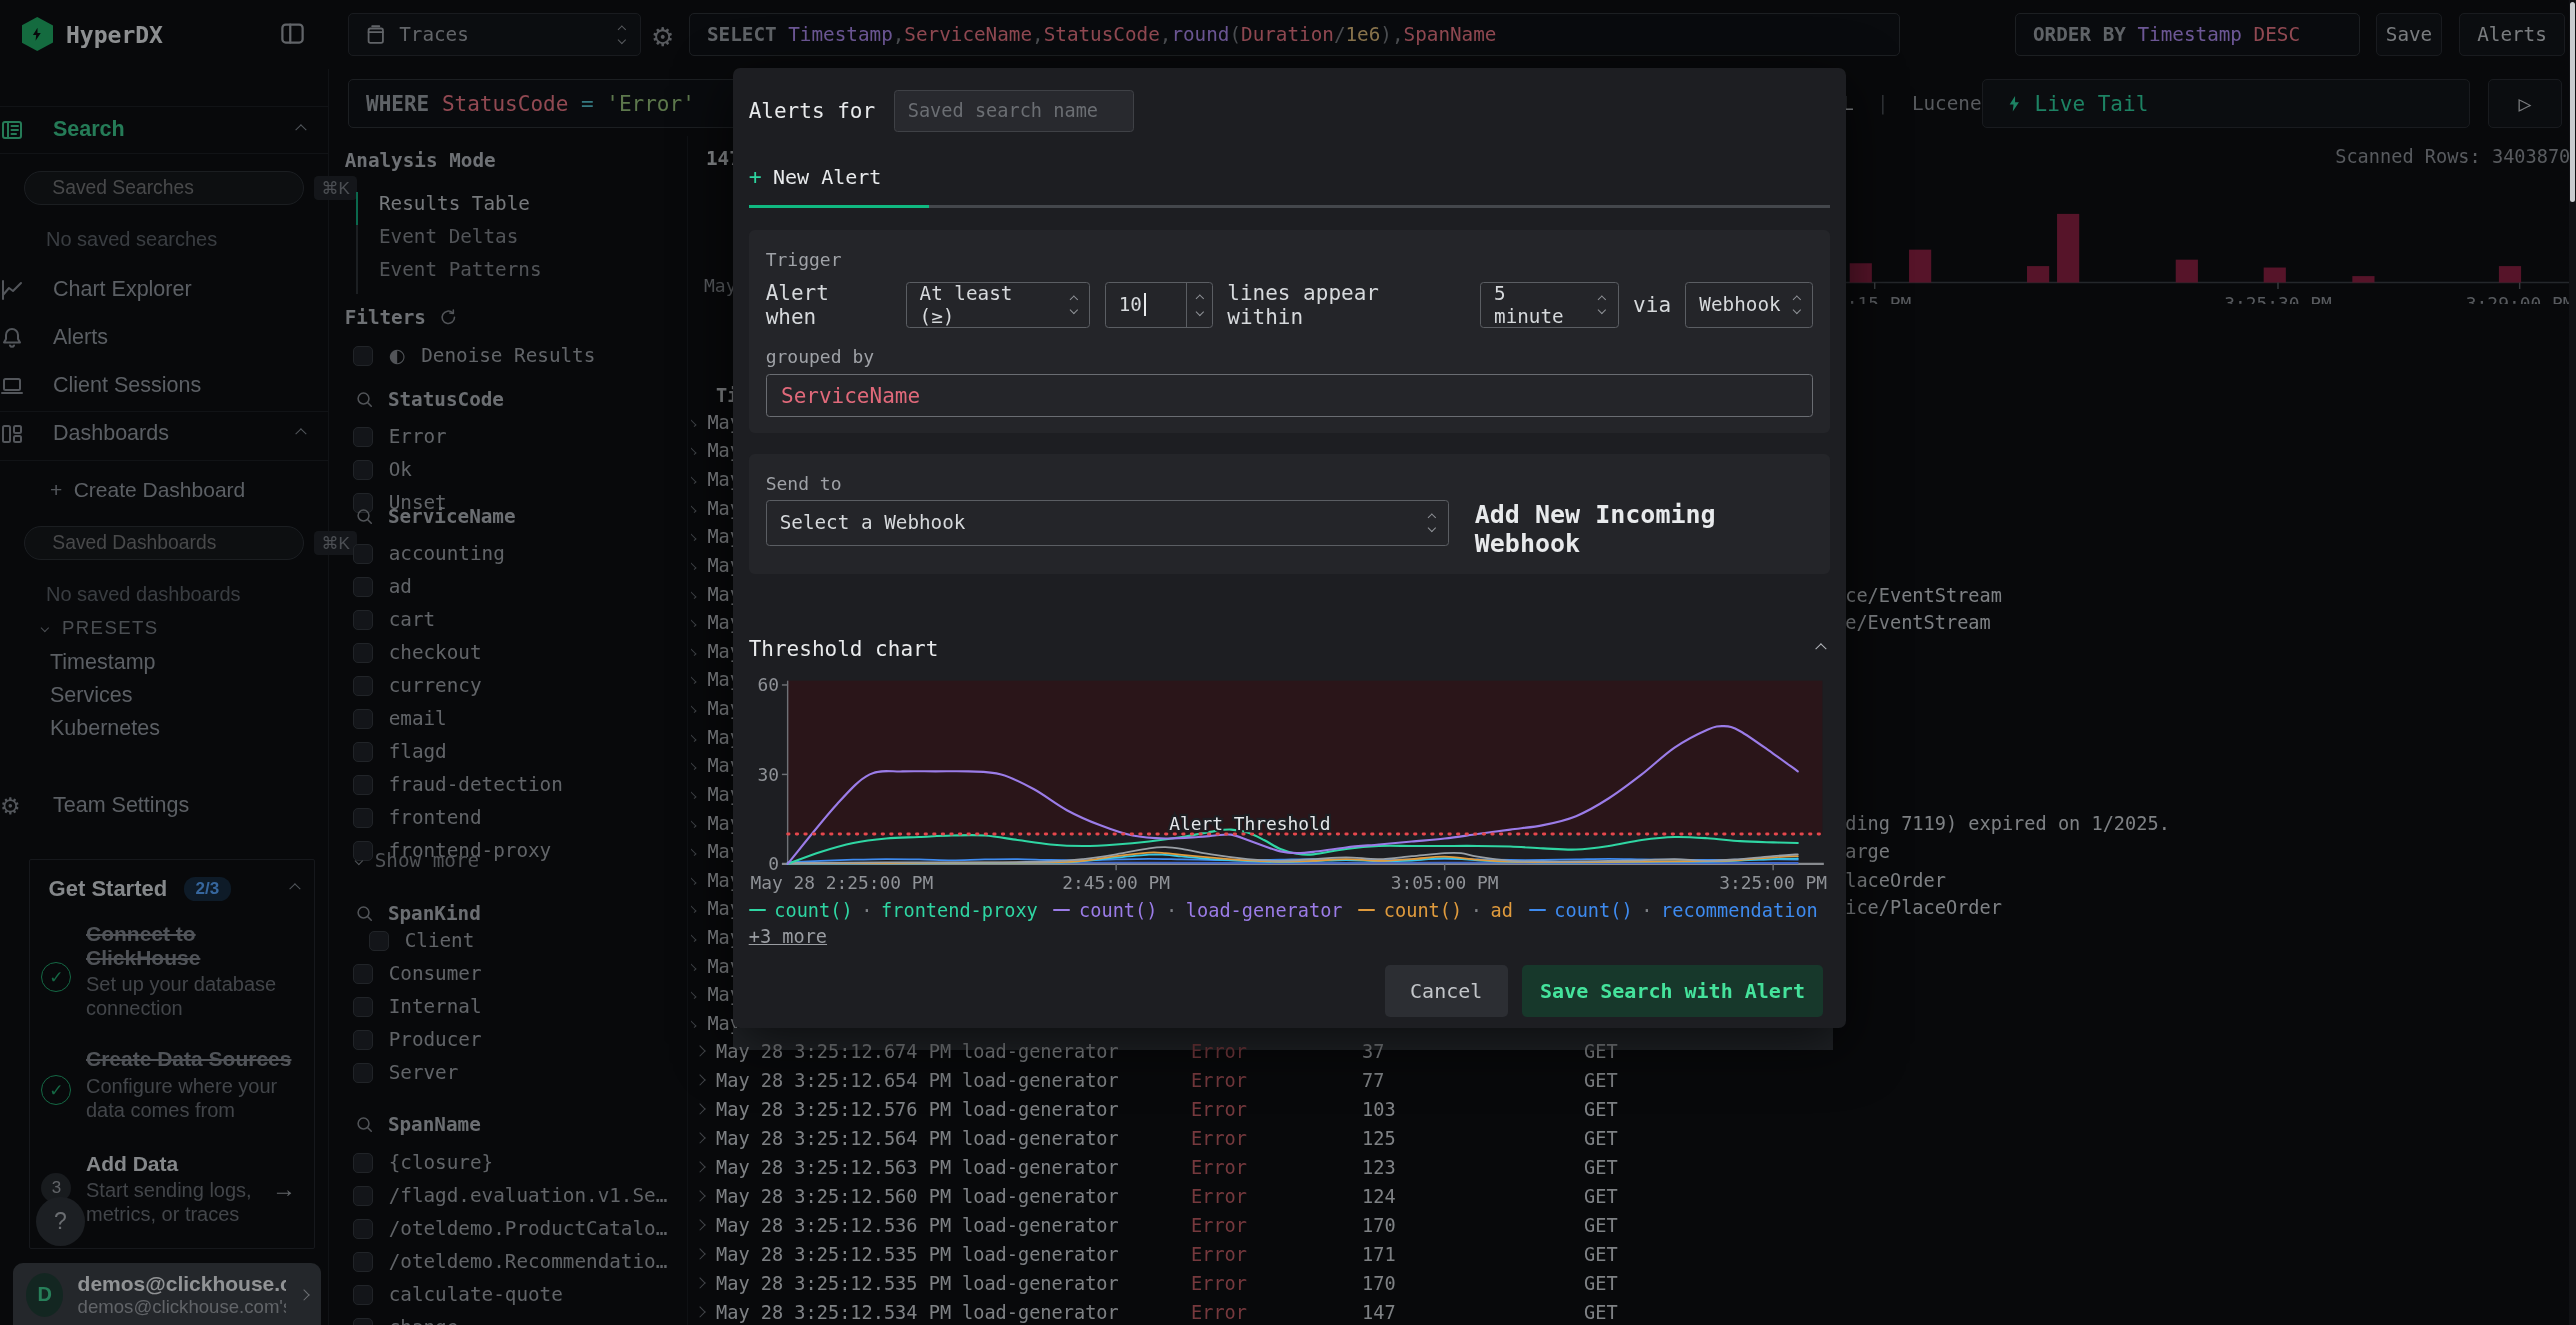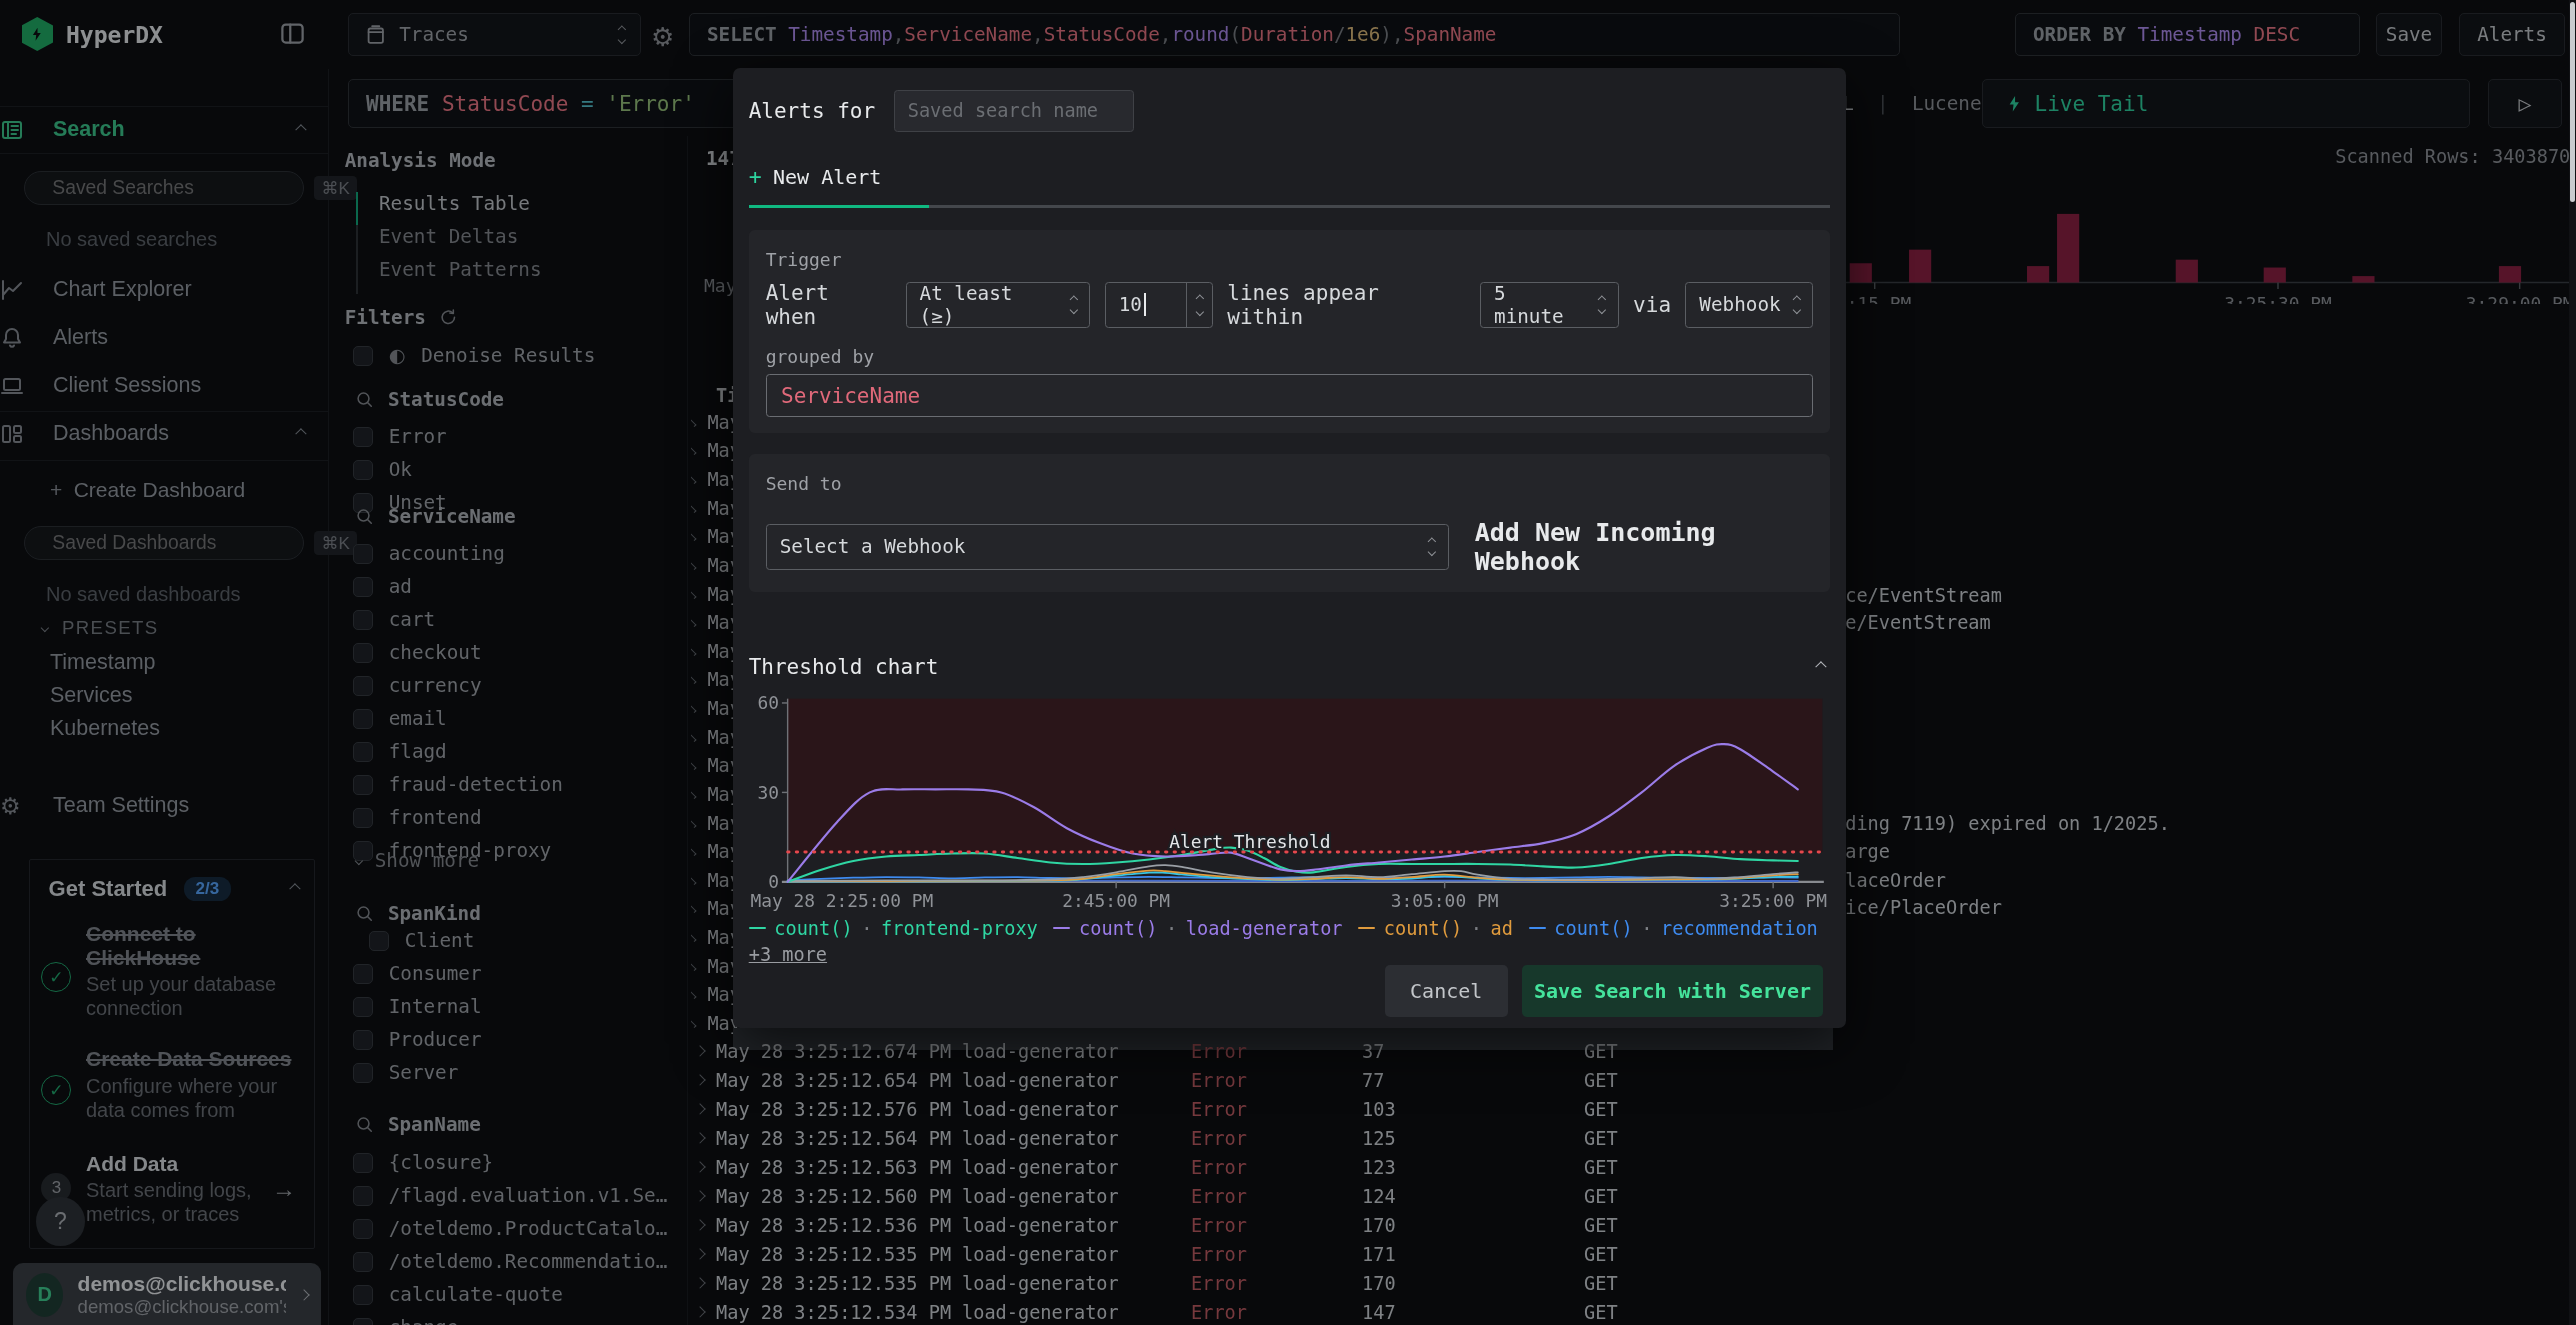--- a/index.html
+++ b/index.html
@@ -90,21 +90,21 @@
   .tabline .active{position:absolute;left:0;top:0;width:180px;height:3.6px;background:#10b981}
   .m-card{margin:21.5px 15.7px 0;background:#242529;border-radius:5.7px;padding:18.6px 17px 15.7px}
   .m-label{font-size:18px;color:#9fa2a7}
   .t-row{display:flex;align-items:center;gap:14.3px;margin-top:11.4px;font-size:21px;color:#d6d9dc;flex-wrap:nowrap}
   .sel{height:46px;border:1.1px solid #5b5e63;border-radius:3.6px;display:inline-flex;align-items:center;gap:13px;padding:0 13px;font-size:19.3px;color:#d6d9dc;cursor:pointer;background:transparent}
   .numbox{height:46px;width:109px;border:1.1px solid #5b5e63;border-radius:3.6px;display:inline-flex;align-items:center;cursor:text}
   .numbox .val{padding-left:13px;font-size:19.3px}
   .caret{width:1.8px;height:23px;background:#e8eaec;margin-left:2.1px}
   .spin{margin-left:auto;height:100%;width:26px;border-left:1.1px solid #5b5e63;display:flex;flex-direction:column;align-items:center;justify-content:center;gap:7.2px;color:#8f9297}
   .g-input{margin-top:7.2px;height:43px;border:1.1px solid #6a6d72;border-radius:3.6px;display:flex;align-items:center;padding:0 14.3px;font-size:21px;color:#e0697a;cursor:text}
-  .send-row{display:flex;align-items:center;margin-top:24px}
+  .send-row{display:flex;margin-top:6px}
   .send-sel{width:727px;justify-content:flex-start}
   .send-sel .dualcv{margin-left:auto}
   .add-webhook{margin-left:26px;font-size:25px;font-weight:bold;color:#e8eaec;cursor:pointer}
   .th-head{display:flex;align-items:center;justify-content:space-between;margin:63px 15.7px 0}
   .th-title{font-size:21px;color:#e8eaec}
   #threshold-svg{display:block;margin:11.4px 15.7px 0;width:1082px;height:222px}
   .legend{display:flex;align-items:center;flex-wrap:wrap;gap:5.7px 15.7px;margin:5.7px 15.7px 0;font-size:18.6px}
   .leg-item{display:inline-flex;align-items:center;gap:8.6px;cursor:pointer}
   .leg-dash{width:17px;height:2.5px;border-radius:1.4px}
   .leg-dot{color:#7c7f84}
@@ -843,20 +843,20 @@
           <span class="leg-dash" style="background:#3e8bf0"></span>
           <span style="color:#3e8bf0">count()</span>
           <span class="leg-dot">·</span>
           <span style="color:#3e8bf0">recommendation</span>
         </span>
         <span class="leg-more">+3 more</span>
       </div>
 
     <div class="m-footer">
       <div class="btn-cancel">Cancel</div>
-      <div class="btn-save-alert">Save Search with Server</div>
+      <div class="btn-save-alert">Save Search with Alert</div>
     </div>
   </div>
 
   <div class="scroll-track"></div>
   <div class="scroll-thumb"></div>
 </div>
 
 
 </body></html>

